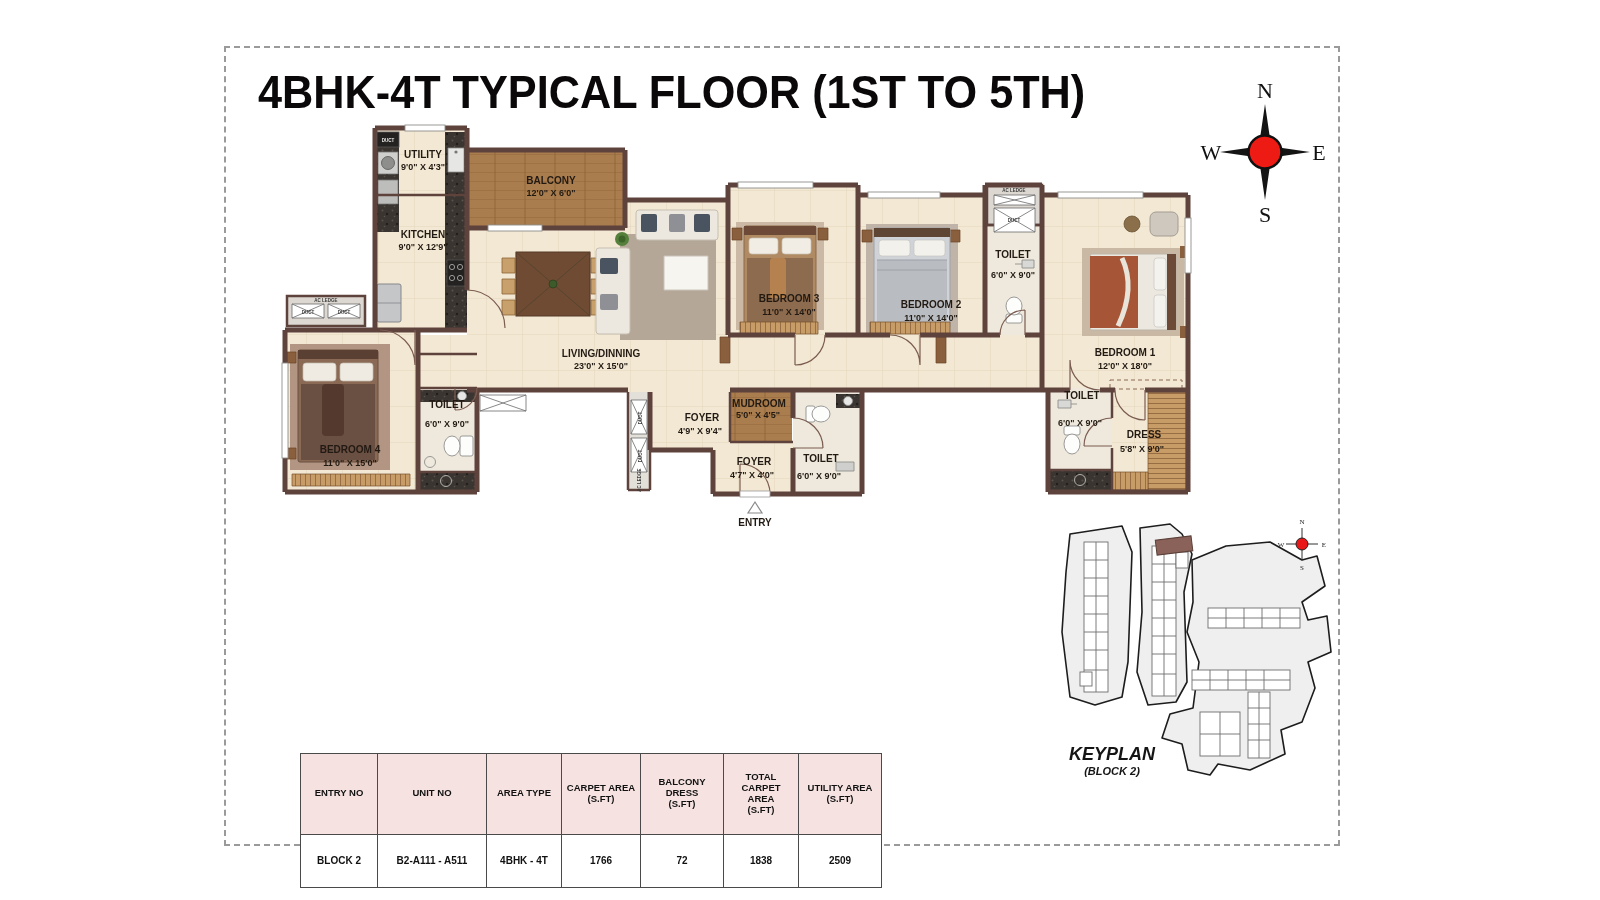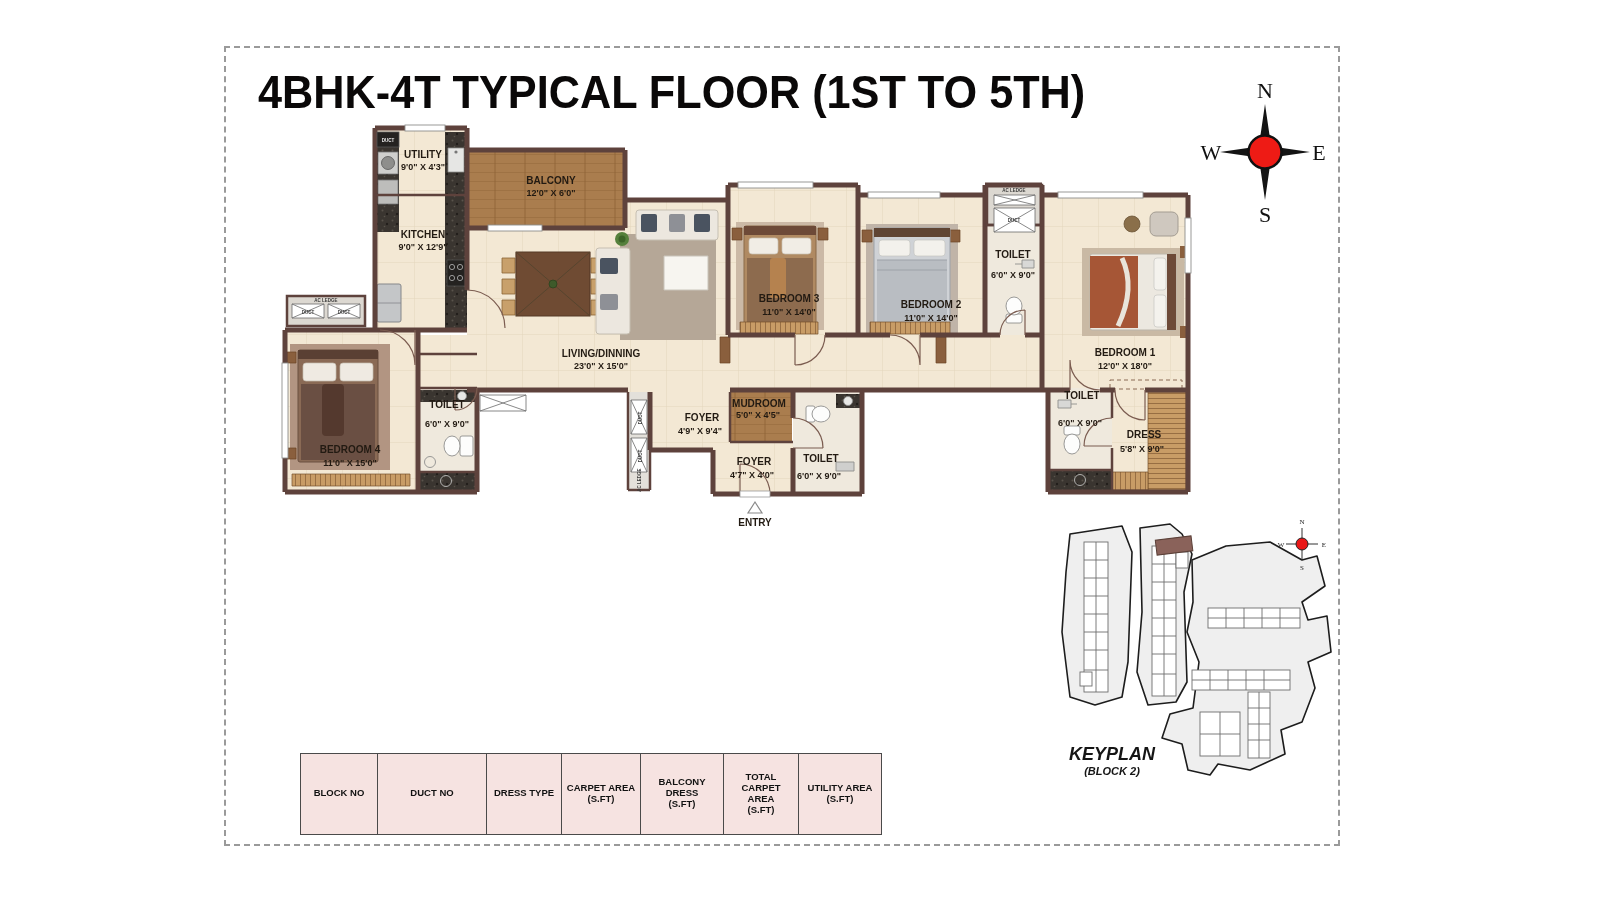--- a/index.html
+++ b/index.html
@@ -383,42 +383,51 @@
       <text x="284" y="35" class="serif" font-size="7" text-anchor="middle" fill="#222">E</text>
     </g>
     <text x="72" y="248" font-size="18" font-weight="bold" font-style="italic" text-anchor="middle" fill="#151515">KEYPLAN</text>
     <text x="72" y="263" font-size="11" font-weight="bold" font-style="italic" text-anchor="middle" fill="#151515">(BLOCK 2)</text>
   </svg>
 
   <table class="areatable">
     <tbody>
         <tr>
       <td class="hd" style="width:70px">
-        <div>BLOCK NO</div>
+        <div>ENTRY NO</div>
           </td>
       <td class="hd" style="width:102px">
-        <div>DUCT NO</div>
+        <div>UNIT NO</div>
           </td>
       <td class="hd" style="width:68px">
-        <div>DRESS TYPE</div>
+        <div>AREA TYPE</div>
           </td>
       <td class="hd" style="width:72px">
         <div>CARPET AREA</div>
             <div>(S.FT)</div>
           </td>
       <td class="hd" style="width:76px">
         <div>BALCONY DRESS</div>
             <div>(S.FT)</div>
           </td>
       <td class="hd" style="width:68px">
         <div>TOTAL</div>
             <div>CARPET AREA</div>
             <div>(S.FT)</div>
           </td>
       <td class="hd" style="width:76px">
         <div>UTILITY AREA</div>
             <div>(S.FT)</div>
           </td>
     </tr>
+    <tr>
+      <td class="vl">BLOCK 2</td>
+      <td class="vl">B2-A111 - A511</td>
+      <td class="vl">4BHK - 4T</td>
+      <td class="vl">1766</td>
+      <td class="vl">72</td>
+      <td class="vl">1838</td>
+      <td class="vl">2509</td>
+    </tr>
   </tbody>
     </table>
 
 </div>
 
 </body></html>

